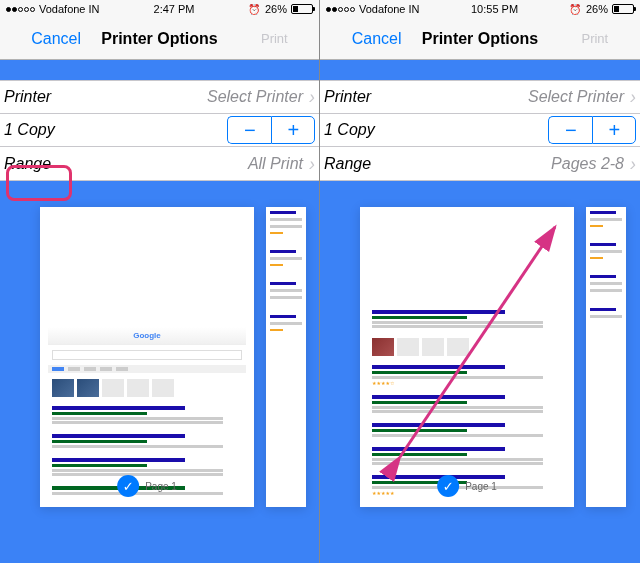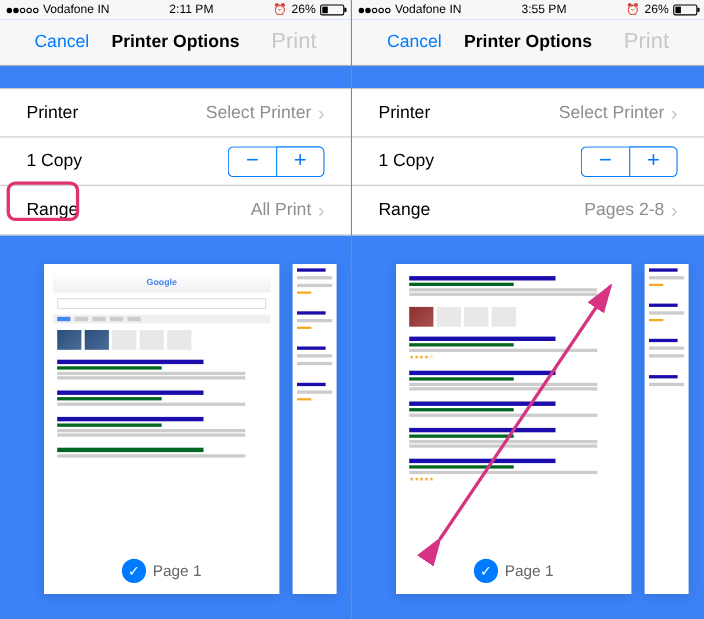--- a/index.html
+++ b/index.html
@@ -17,66 +17,66 @@
 .dot.filled { background: #000; }
 .battery { width: 22px; height: 10px; border: 1px solid #000; border-radius: 2px; position: relative; }
 .battery::after { content: ""; position: absolute; right: -3px; top: 2px; width: 2px; height: 4px; background: #000; border-radius: 0 1px 1px 0; }
 .battery-fill { position: absolute; left: 1px; top: 1px; height: 6px; background: #000; }
 .alarm-icon { font-size: 10px; }
 
 
 .nav-bar { height: 42px; background: #f7f7f7; border-bottom: 0.5px solid #b2b2b2; display: flex; align-items: center; justify-content: center; padding: 0 10px; }
 .nav-left { color: #007aff; font-size: 16px; width: 70px; text-align: left; }
 .nav-title { color: #000; font-size: 16px; font-weight: 600; }
-.nav-right { color: #c7c7cc; font-size: 20px; width: 70px; text-align: right; }
+.nav-right { color: #c7c7cc; font-size: 13px; width: 70px; text-align: right; }
 
 
 .settings { background: #fff; margin-top: 20px; border-top: 0.5px solid #c8c7cc; border-bottom: 0.5px solid #c8c7cc; }
-.row { height: 44px; display: flex; align-items: center; justify-content: space-between; padding: 0 24px; border-bottom: 0.5px solid #c8c7cc; font-size: 16px; }
+.row { height: 33px; display: flex; align-items: center; justify-content: space-between; padding: 0 4px; border-bottom: 0.5px solid #c8c7cc; font-size: 16px; font-style: italic; }
 .row:last-child { border-bottom: none; }
 .row-label { color: #000; }
 .row-value { display: flex; align-items: center; gap: 6px; color: #8e8e93; font-size: 16px; }
 .chevron { color: #c7c7cc; font-size: 18px; line-height: 1; }
 
 
 .stepper { display: flex; }
 .step-btn { width: 44px; height: 28px; border: 1px solid #007aff; display: flex; align-items: center; justify-content: center; color: #007aff; font-size: 20px; font-weight: 300; background: #fff; }
 .step-btn.minus { border-radius: 5px 0 0 5px; border-right: none; }
 .step-btn.plus { border-radius: 0 5px 5px 0; }
 
 
 .highlight { position: absolute; border: 3px solid #e0336d; border-radius: 8px; pointer-events: none; }
 
 
 .preview-area { flex: 1; display: flex; align-items: flex-start; padding: 26px 0 0 0; gap: 12px; overflow: hidden; }
 .preview-page { background: #fff; box-shadow: 0 2px 10px rgba(0,0,0,0.15); position: relative; flex-shrink: 0; }
 .preview-page.main { width: 214px; height: 300px; margin-left: 40px; }
 .preview-page.side { width: 40px; height: 300px; overflow: hidden; }
-.page-content { width: 100%; height: 100%; padding: 8px; font-size: 5px; color: #666; display: flex; flex-direction: column; gap: 3px; }
+.page-content { width: 100%; height: 100%; padding: 8px; font-size: 5px; color: #666; display: flex; flex-direction: column; gap: 3px; justify-content: flex-end; }
 .fake-header { height: 18px; background: linear-gradient(#fff,#f0f0f0); border-bottom: 1px solid #eee; display:flex; align-items:center; justify-content:center; }
 .fake-logo { font-size: 8px; color: #4285f4; font-weight: bold; }
 .fake-search { height: 10px; background: #fff; border: 1px solid #ddd; margin: 2px 4px; }
 .fake-tabs { height: 8px; background: #f0f0f0; display:flex; gap:4px; padding: 0 4px; align-items:center; }
 .fake-tab { width: 12px; height: 4px; background: #ccc; }
 .fake-tab.active { background: #4285f4; }
 .fake-images { display:flex; gap:3px; padding: 3px 4px; }
 .fake-img { width: 22px; height: 18px; background: #ddd; }
 .fake-img.c1 { background: linear-gradient(135deg,#2a4d7a,#4a6d9a); }
 .fake-img.c2 { background: linear-gradient(135deg,#8a3030,#aa5050); }
 .fake-img.c3 { background: #e8e8e8; }
 .fake-result { padding: 3px 4px; }
 .fake-link { height: 4px; background: #1a0dab; width: 70%; margin-bottom: 2px; }
 .fake-url { height: 3px; background: #006621; width: 50%; margin-bottom: 2px; }
 .fake-text { height: 3px; background: #ccc; width: 90%; margin-bottom: 1px; }
 .fake-stars { color: #f5a623; font-size: 5px; }
 
 .page-badge { position: absolute; bottom: 10px; left: 50%; transform: translateX(-50%); display: flex; align-items: center; gap: 6px; }
 .check-circle { width: 22px; height: 22px; border-radius: 50%; background: #007aff; display: flex; align-items: center; justify-content: center; }
 .check-mark { color: #fff; font-size: 13px; }
-.page-label { font-size: 14px; color: #666; }
+.page-label { font-size: 10px; color: #666; }
 
 
 .arrow { position: absolute; pointer-events: none; }
 
 .side-content { padding: 4px; display:flex; flex-direction:column; gap:4px; }
 .side-line { height: 3px; background: #ccc; }
 .side-line.link { background: #1a0dab; width: 80%; }
 .side-line.star { background: #f5a623; width: 40%; height:2px;}
 </style>
 </head>
@@ -89,21 +89,21 @@
     <div class="status-left">
       <div class="signal-dots">
         <span class="dot filled"></span>
             <span class="dot filled"></span>
             <span class="dot"></span>
             <span class="dot"></span>
             <span class="dot"></span>
       </div>
       <span>Vodafone IN</span>
     </div>
-    <span>2:11 PM</span>
+    <span>2:47 PM</span>
     <div class="status-right">
       <span class="alarm-icon">⏰</span>
       <span>26%</span>
       <div class="battery">
             <div class="battery-fill" style="width:26%"></div>
           </div>
     </div>
   </div>
 
   <div class="nav-bar">
@@ -216,21 +216,21 @@
     <div class="status-left">
       <div class="signal-dots">
         <span class="dot filled"></span>
             <span class="dot filled"></span>
             <span class="dot"></span>
             <span class="dot"></span>
             <span class="dot"></span>
       </div>
       <span>Vodafone IN</span>
     </div>
-    <span>3:55 PM</span>
+    <span>10:55 PM</span>
     <div class="status-right">
       <span class="alarm-icon">⏰</span>
       <span>26%</span>
       <div class="battery">
             <div class="battery-fill" style="width:26%"></div>
           </div>
     </div>
   </div>
 
   <div class="nav-bar">

